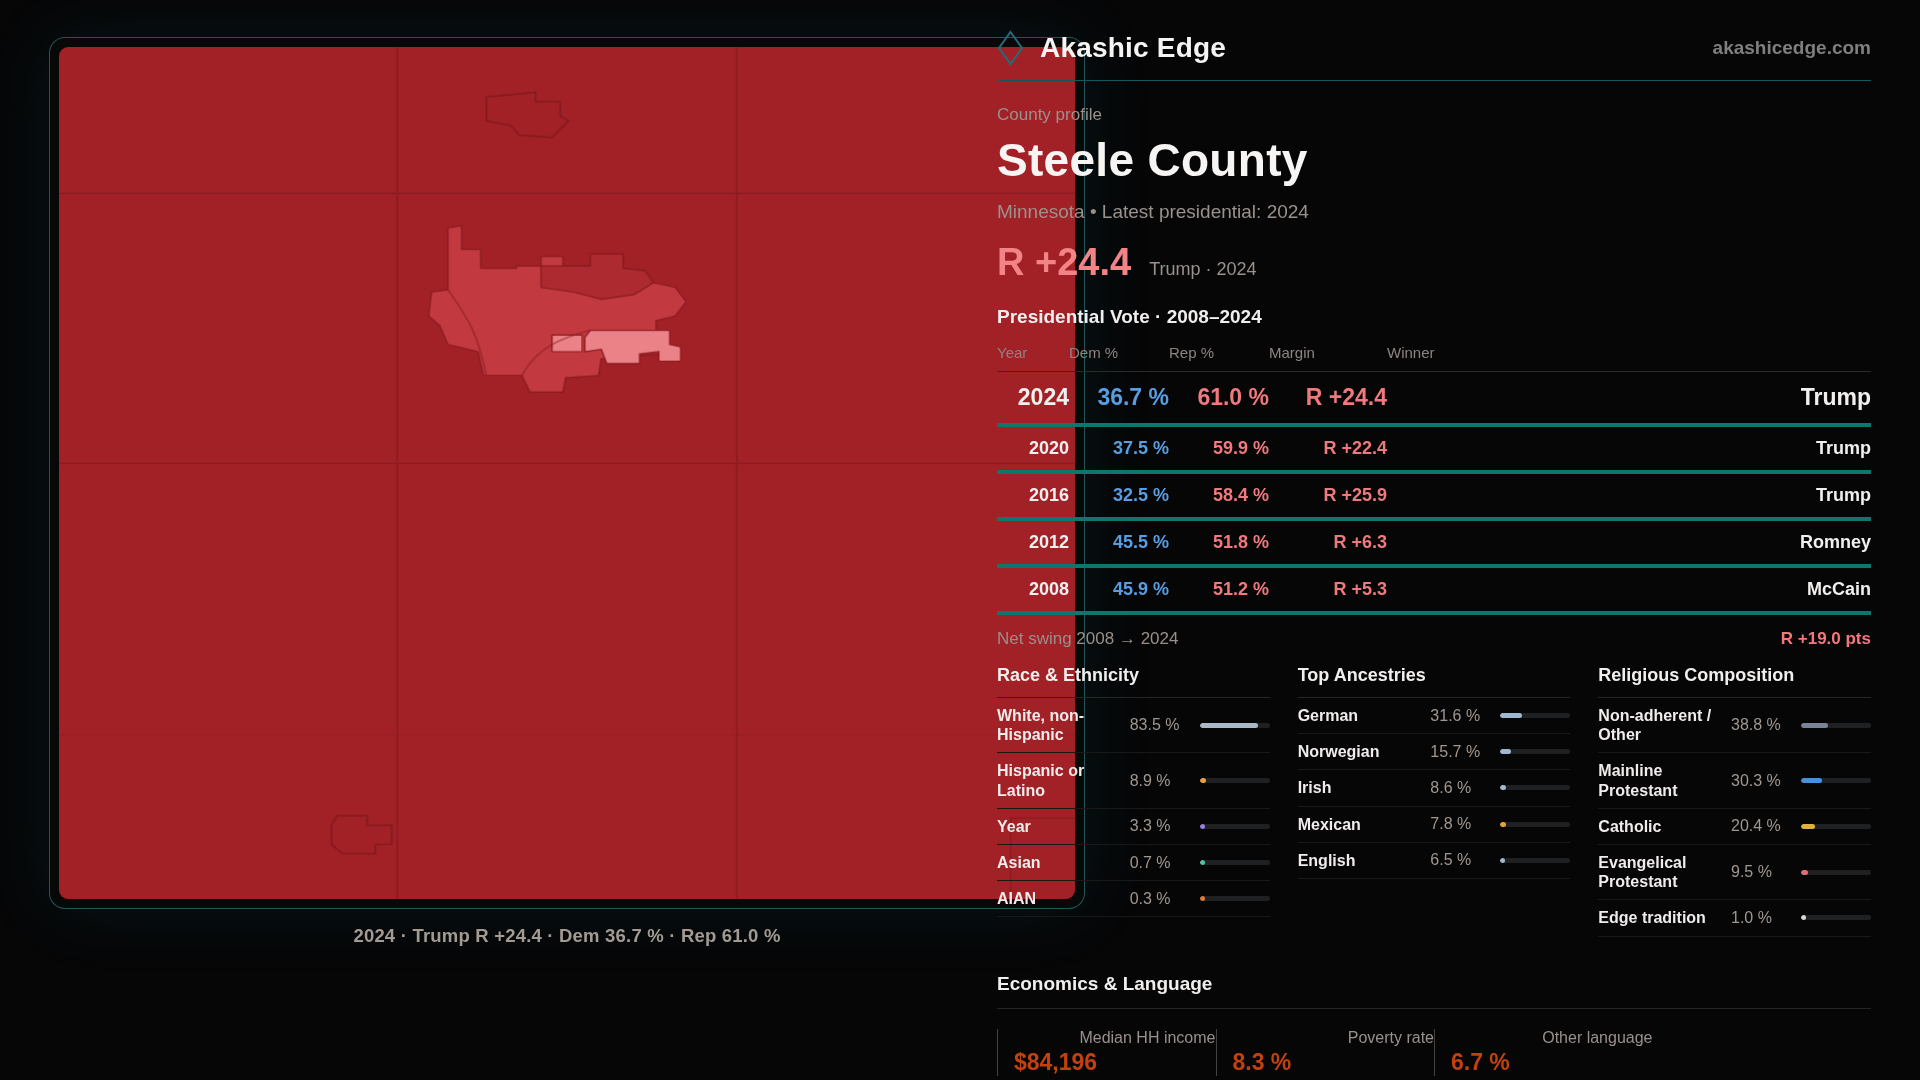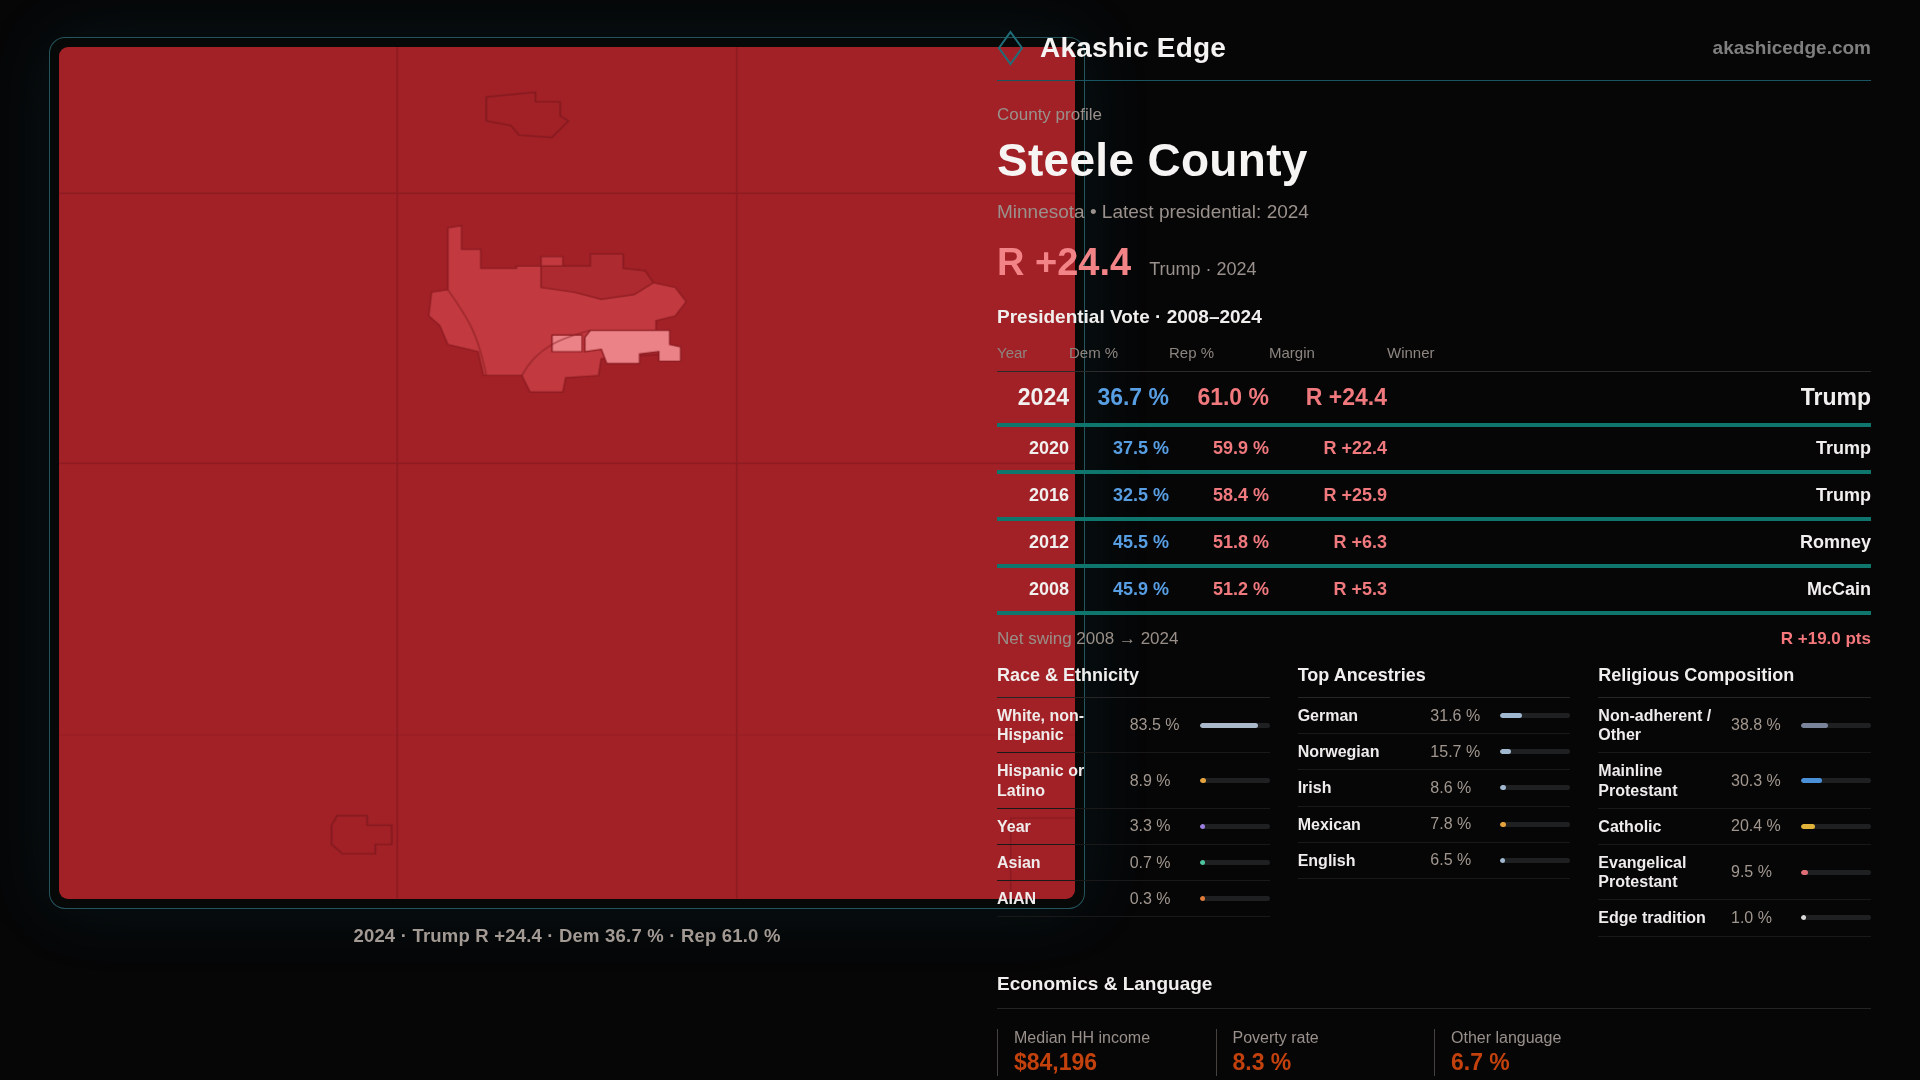--- a/index.html
+++ b/index.html
@@ -45,21 +45,21 @@
   .stat-row{display:grid;grid-template-columns:1fr 62px 70px;gap:8px;align-items:center;padding:8px 0;border-bottom:1px solid #191919;}
   .stat-label{font-weight:700;color:#efeceb;font-size:16px;line-height:1.2;}
   .stat-value{color:#a1978f;font-size:16px;white-space:nowrap;}
   .bar-track{height:5px;border-radius:3px;background:#1f2021;position:relative;overflow:hidden;}
   .bar-fill{position:absolute;left:0;top:0;bottom:0;border-radius:3px;min-width:5px;}
 
   .econ-title{margin-top:36px;font-size:19px;font-weight:700;color:#f1efed;}
   .econ-divider{border-bottom:1px solid #242424;margin-top:13px;}
   .econ-grid{display:grid;grid-template-columns:repeat(4,1fr);margin-top:20px;}
   .econ-stat{border-left:1px solid #45413f;padding-left:16px;}
-  .econ-label{font-size:16px;color:#99908b;}
+  .econ-label{font-size:16px;color:#99908b;text-align:right;}
   .econ-value{font-size:23px;font-weight:700;color:#c2410c;margin-top:2px;}
 
   .map-stroke{stroke:#821a1f;stroke-width:1.2;fill:none;}
   .city-stroke{stroke:#8a1c21;stroke-width:1;}
 </style>
 </head>
 <body>
 
 <div class="page">
 

